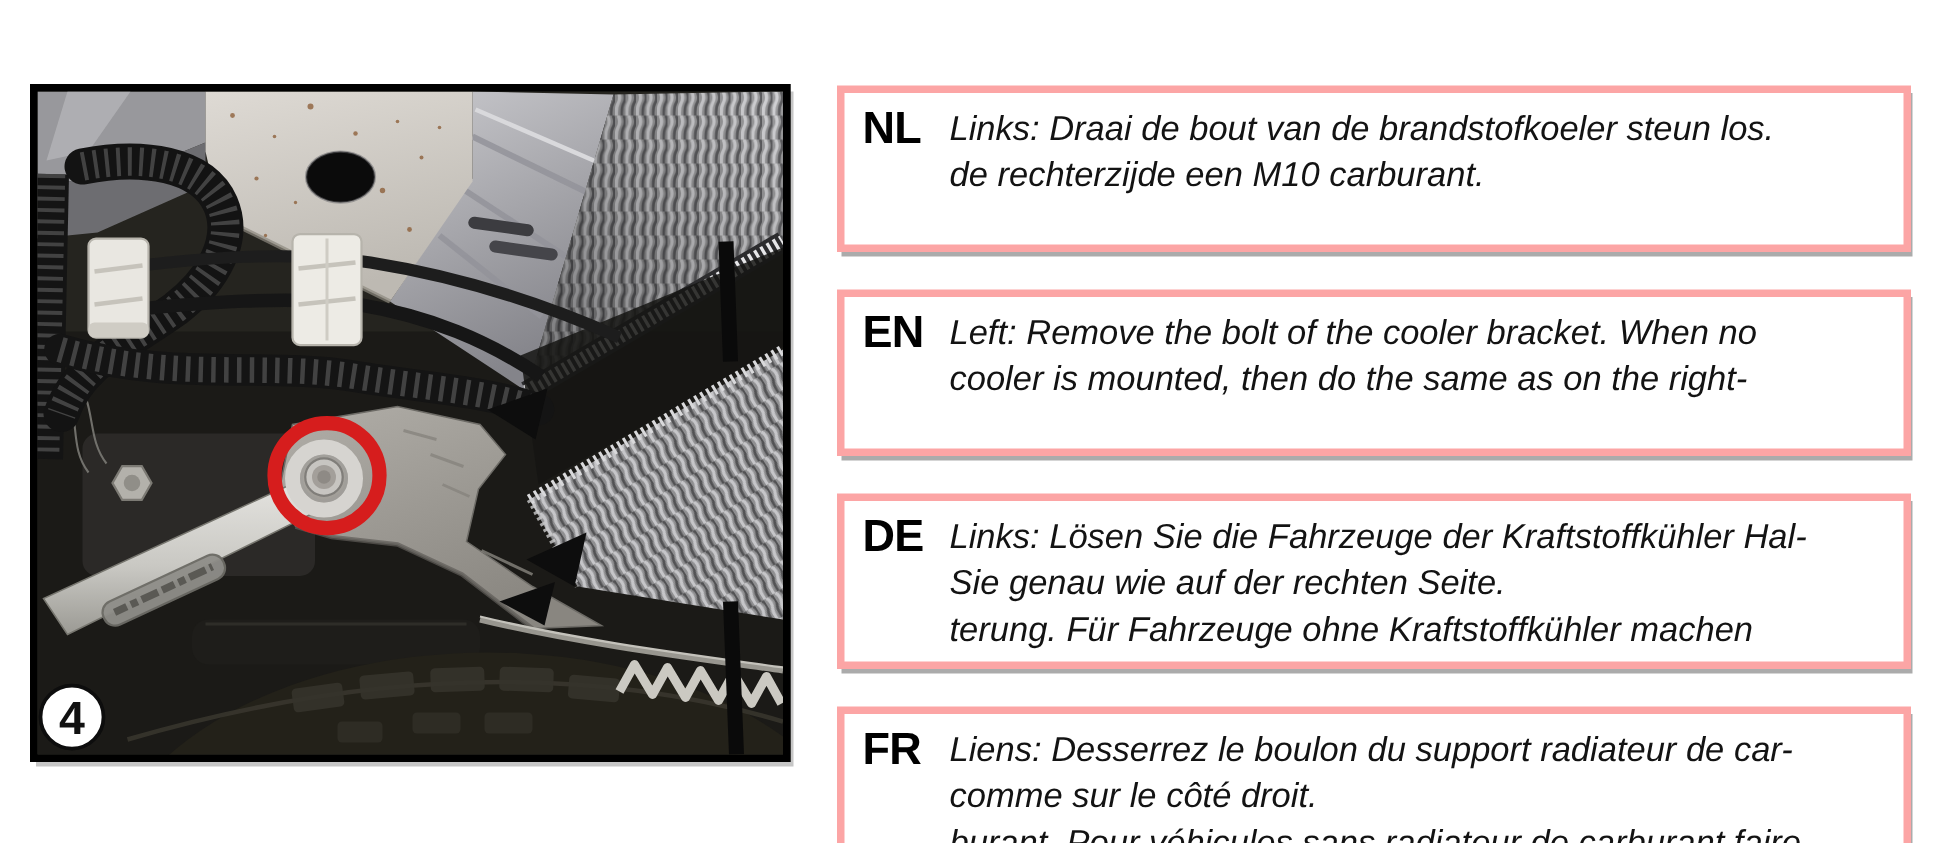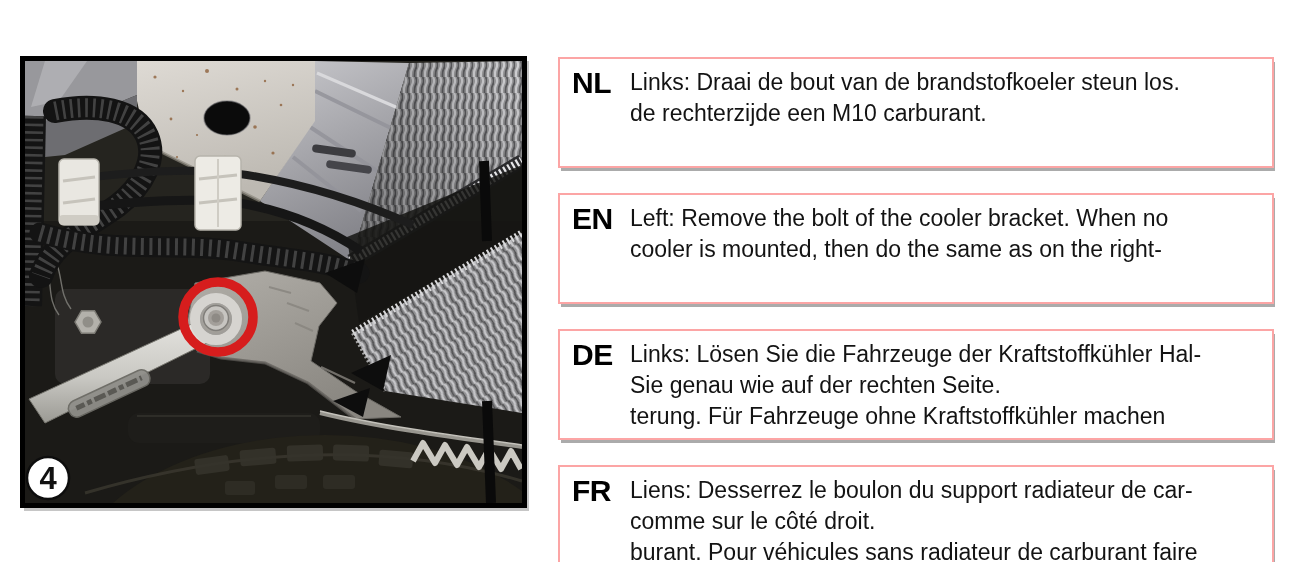--- a/index.html
+++ b/index.html
@@ -13,30 +13,30 @@
     position:absolute;left:20px;top:56px;width:497px;height:442px;
     border:5px solid #000;background:#23221f;
     box-shadow:3px 4px 0 -1px #c6c6c6;
   }
   .photo-frame svg{display:block;width:100%;height:100%;}
   
   .panels{position:absolute;left:558px;top:57px;width:716px;}
   .lang-box{
     box-sizing:border-box;display:flex;align-items:flex-start;
     min-height:111px;background:#fff;
-    border:2px solid #fca5a5;box-shadow:2px 4px 0 -1px #ababab;
+    border:5px solid #fca5a5;box-shadow:2px 4px 0 -1px #ababab;
     padding:8px 10px 6px 12px;
   }
   .lang-box + .lang-box{margin-top:25px;}
   .lang-code{
     flex:0 0 58px;font-size:30px;font-weight:bold;color:#000;
     line-height:31px;letter-spacing:-0.5px;
   }
   .lang-text{font-size:23px;line-height:31px;color:#131313;}
-  .lang-text .ln{white-space:nowrap;}
+  .lang-text .ln{white-space:nowrap;font-style:italic;}
 </style>
 </head>
 <body>
 
 <div class="photo-frame">
   <svg viewBox="0 0 497 442" preserveAspectRatio="none">
     <defs>
       <linearGradient id="panelG" x1="0" y1="0" x2="0.3" y2="1">
         <stop offset="0" stop-color="#dedad4"></stop>
           <stop offset="1" stop-color="#bdb9b2"></stop>

